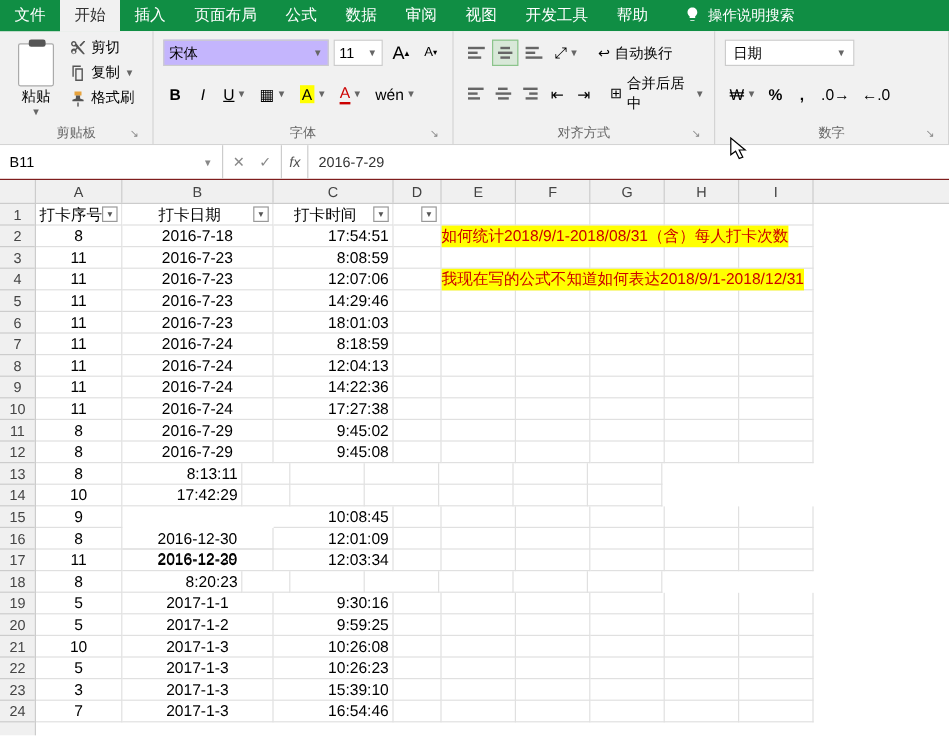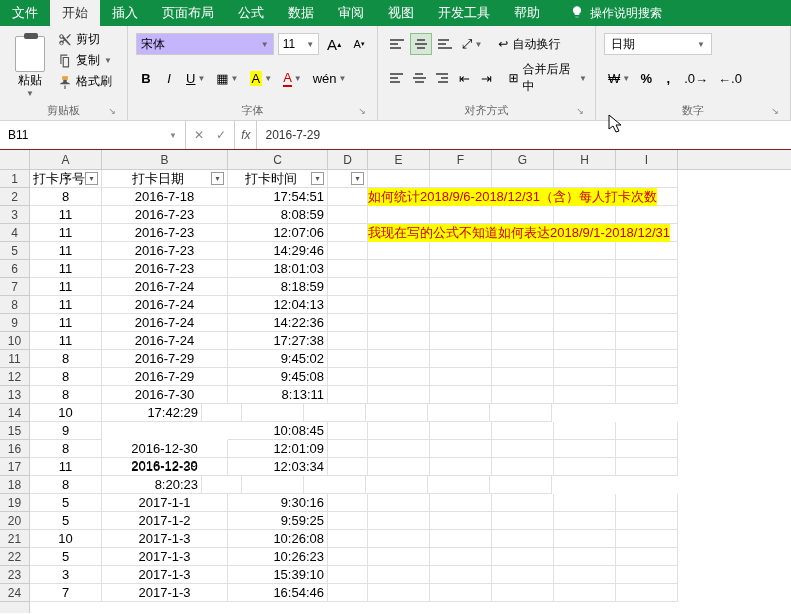--- a/index.html
+++ b/index.html
@@ -447,21 +447,20 @@
         <div class="cell right" style="width: 100px;">9:45:08</div>
         <div class="cell" style="width: 40px;"></div>
         <div class="cell" style="width: 62px;"></div>
         <div class="cell" style="width: 62px;"></div>
         <div class="cell" style="width: 62px;"></div>
         <div class="cell" style="width: 62px;"></div>
         <div class="cell" style="width: 62px;"></div>
       </div>
       <div class="row">
         <div class="cell center" style="width: 72px;">8</div>
-        <div class="cell center" style="width: 126px;">2016-7-30</div>
         <div class="cell right" style="width: 100px;">8:13:11</div>
         <div class="cell" style="width: 40px;"></div>
         <div class="cell" style="width: 62px;"></div>
         <div class="cell" style="width: 62px;"></div>
         <div class="cell" style="width: 62px;"></div>
         <div class="cell" style="width: 62px;"></div>
         <div class="cell" style="width: 62px;"></div>
       </div>
       <div class="row">
         <div class="cell center" style="width: 72px;">10</div>
@@ -577,21 +576,21 @@
         <div class="cell right" style="width: 100px;">16:54:46</div>
         <div class="cell" style="width: 40px;"></div>
         <div class="cell" style="width: 62px;"></div>
         <div class="cell" style="width: 62px;"></div>
         <div class="cell" style="width: 62px;"></div>
         <div class="cell" style="width: 62px;"></div>
         <div class="cell" style="width: 62px;"></div>
       </div>
     </div>
 
-  <div class="highlight-note" style="left:368px; top:38px;">如何统计2018/9/6-2018/12/31（含）每人打卡次数</div>
+  <div class="highlight-note" style="left:368px; top:38px;">如何统计2018/9/1-2018/08/31（含）每人打卡次数</div>
   <div class="highlight-note" style="left:368px; top:74px;">我现在写的公式不知道如何表达2018/9/1-2018/12/31</div>
 </div>
 
 <div class="cursor-arrow">
   <svg viewBox="0 0 16 20">
       <path fill="#fff" stroke="#000" stroke-width="1" d="M1 1 L1 15 L5 12 L8 18 L11 17 L8 11 L13 11 Z"></path>
     </svg>
 </div>
 
 </body></html>

